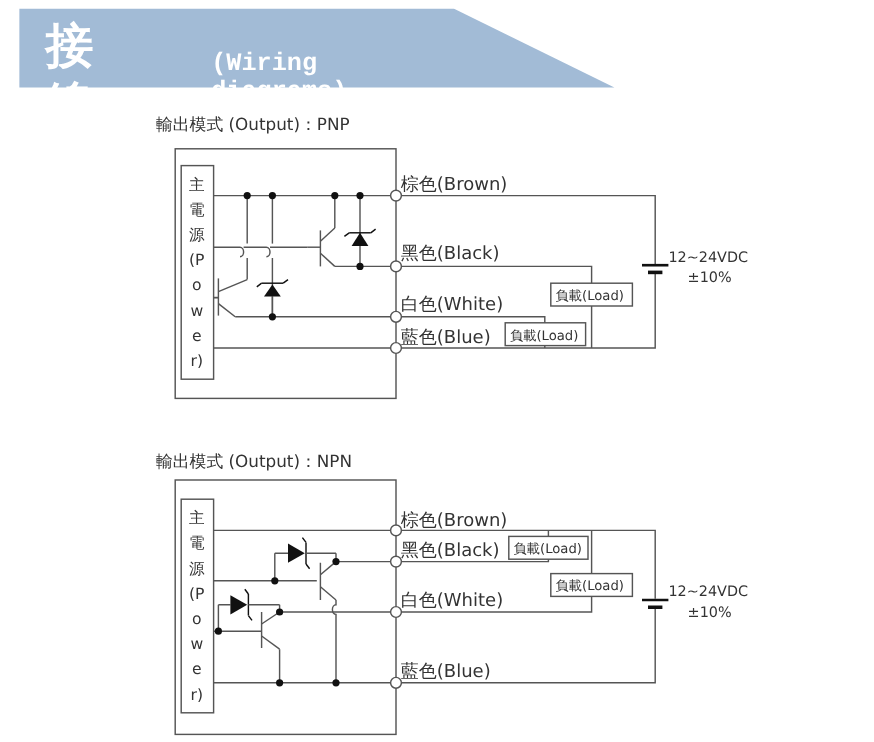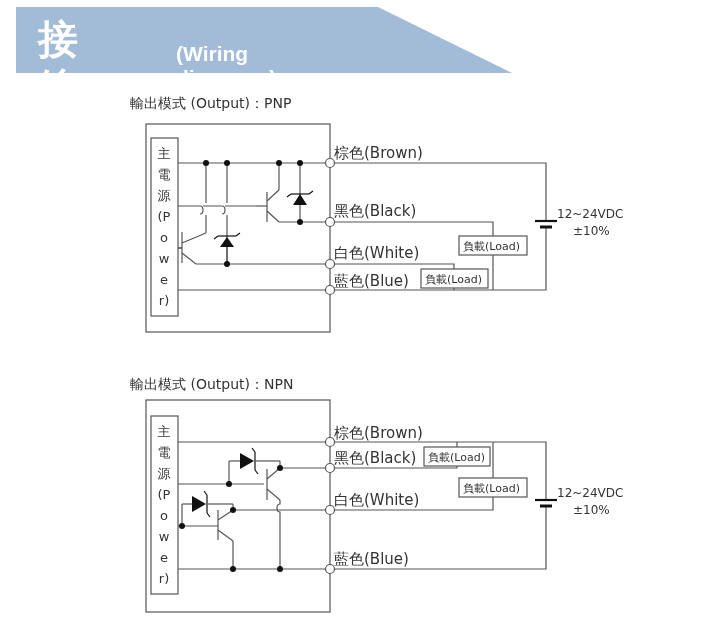--- a/index.html
+++ b/index.html
@@ -12,21 +12,21 @@
   .diag { position:absolute; left:0; top:0; }
 </style>
 </head>
 <body>
 
 <div class="banner">
   <svg class="banner-svg" width="500" height="68">
     <polygon points="0,0 362,0 496,66 0,66" fill="#a2bbd6"></polygon>
   </svg>
   <div class="banner-title" style="left:22px;top:8px;">接線圖</div>
-  <div class="banner-sub" style="left:160px;top:35px;">(Wiring diagrams)</div>
+  <div class="banner-sub" style="left:160px;top:35px;font-family:Liberation Mono, monospace;">(Wiring diagrams)</div>
 </div>
 
 <svg class="diag" width="728" height="618">
   <defs>
     <marker id="arrEm" markerWidth="6" markerHeight="6" refX="3" refY="3" orient="auto">
         <path d="M0,0 L6,3 L0,6 z" fill="#333"></path>
       </marker>
   </defs>
 
   <g stroke="#555" stroke-width="1.2" fill="none">

